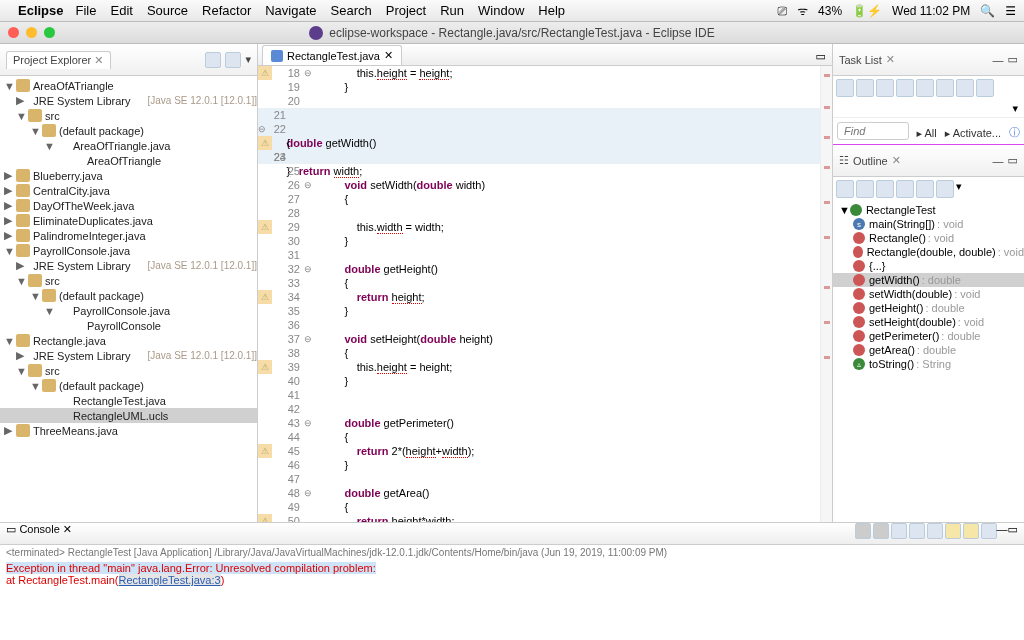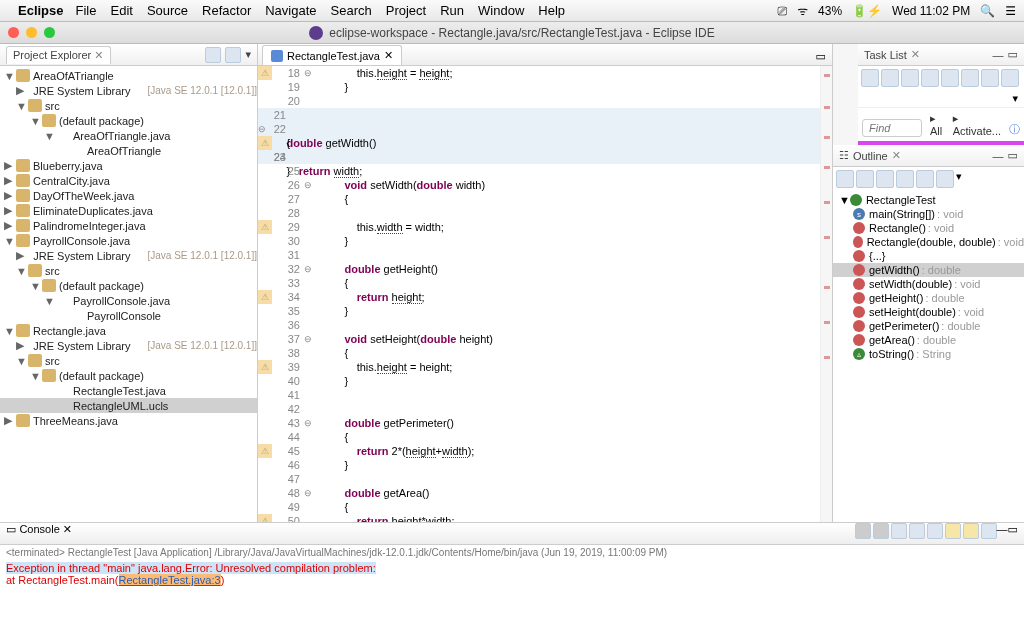--- a/index.html
+++ b/index.html
@@ -19,21 +19,21 @@
 .traffic span { width: 11px; height: 11px; border-radius: 50%; display: inline-block; }
 .traffic .r { background: #ff5f57; } .traffic .y { background: #febc2e; } .traffic .g { background: #28c840; }
 .title-bar .eclipse-icon { width: 14px; height: 14px; background: #5b3d8c; border-radius: 50%; margin-right: 6px; }
 
 
 .workbench { display: flex; height: 478px; }
 .left-panel { width: 258px; background: #fff; border-right: 1px solid #ccc; display: flex; flex-direction: column; }
 .center-panel { flex: 1; display: flex; flex-direction: column; background: #fff; }
 .right-panel { width: 192px; background: #f6f6f6; border-left: 1px solid #ccc; display: flex; flex-direction: column; }
 
-.view-header { height: 22px; display: flex; align-items: center; padding: 0 6px; background: linear-gradient(#fff,#f0f0f0); border-bottom: 1px solid #ccc; font-size: 11px; color: #444; gap: 4px; }
+.view-header { height: 32px; display: flex; align-items: center; padding: 0 6px; background: linear-gradient(#fff,#f0f0f0); border-bottom: 1px solid #ccc; font-size: 11px; color: #444; gap: 4px; }
 .view-header .title-tab { padding: 2px 6px; border: 1px solid #ccc; border-bottom: none; background: #fff; border-radius: 3px 3px 0 0; }
 .view-header .spacer { flex: 1; }
 .view-header .close-x { color: #888; }
 .tool-ico { width: 16px; height: 16px; background: #dde6f0; border: 1px solid #bcd; border-radius: 2px; }
 
 
 .tree { flex: 1; overflow: auto; padding: 2px 0; font-size: 11px; }
 .tree-row { display: flex; align-items: center; height: 15px; padding-left: 4px; white-space: nowrap; color: #222; }
 .tree-row.ind1 { padding-left: 16px; } .tree-row.ind2 { padding-left: 30px; }
 .tree-row.ind3 { padding-left: 44px; } .tree-row.ind4 { padding-left: 58px; }
@@ -60,21 +60,21 @@
 .code-row .ln { width: 32px; text-align: right; color: #888; padding-right: 4px; position: relative; }
 .code-row .fold { width: 12px; color: #888; font-size: 9px; text-align: left; }
 .code-row .txt { flex: 1; padding-left: 4px; }
 .code-row.hl { background: #e8f0f8; flex-direction: column; }
 .kw { color: #7f0055; font-weight: bold; }
 .err-u { border-bottom: 1px dotted #d00; }
 .ov-ruler { width: 12px; background: #f6f6f6; border-left: 1px solid #eee; position: relative; }
 .ov-mark { position: absolute; right: 2px; width: 6px; height: 3px; background: #d99; }
 
 
-.task-list { flex: 0 0 auto; background: #fff; border-bottom: 4px solid #d946ef; margin-left: 25px; }
+.task-list { flex: 0 0 auto; background: #fff; border-bottom: 1px solid #d946ef; }
 .task-toolbar { display: flex; flex-wrap: wrap; gap: 2px; padding: 3px; }
 .task-toolbar .tool-ico { width: 18px; height: 18px; }
 .task-search { display: flex; align-items: flex-end; gap: 8px; padding: 4px; border-top: 1px solid #eee; }
 .task-search input { flex: 1; width: 60px; border: 1px solid #ccc; border-radius: 3px; padding: 2px 6px; font-size: 11px; font-style: italic; color: #aaa; }
 
 .outline { flex: 1; background: #fff; display: flex; flex-direction: column; }
 .outline-tree { flex: 1; overflow: auto; padding: 2px 0; font-size: 11px; }
 .o-row { display: flex; align-items: center; height: 14px; padding-left: 6px; white-space: nowrap; }
 .o-row.ind1 { padding-left: 20px; }
 .o-row .o-ico { width: 12px; height: 12px; border-radius: 50%; margin-right: 4px; font-size: 8px; display: flex; align-items: center; justify-content: center; color: #fff; }
@@ -88,21 +88,21 @@
 .console { height: 118px; border-top: 1px solid #ccc; background: #fff; display: flex; flex-direction: column; }
 .console-header { height: 22px; display: flex; align-items: flex-start; padding: 0 6px; background: linear-gradient(#fff,#eee); border-bottom: 1px solid #ccc; font-size: 11px; }
 .console-header .spacer { flex: 1; }
 .console-header .tool-ico { width: 16px; height: 16px; margin-left: 2px; }
 .tool-ico.gray-x { background: #ccc; }
 .tool-ico.yellow { background: #f6e6a8; }
 .console-desc { padding: 2px 6px; color: #777; font-size: 10px; }
 .console-body { flex: 1; padding: 2px 6px; font-family: Monaco, Consolas, monospace; font-size: 11px; }
 .console-body .err-line { color: #d00; background: #cde4f8; }
 .console-body .trace-line { color: #d00; }
-.console-body .trace-link { color: #2a5db0; text-decoration: underline; background: #fdba74; }
+.console-body .trace-link { color: #2a5db0; text-decoration: underline; background: #e5e5e5; }
 </style>
 </head>
 <body>
 
 <div class="mac-menubar">
   <span class="apple"></span>
   <span class="app-name">Eclipse</span>
   <span class="menu-item">File</span>
   <span class="menu-item">Edit</span>
   <span class="menu-item">Source</span>

